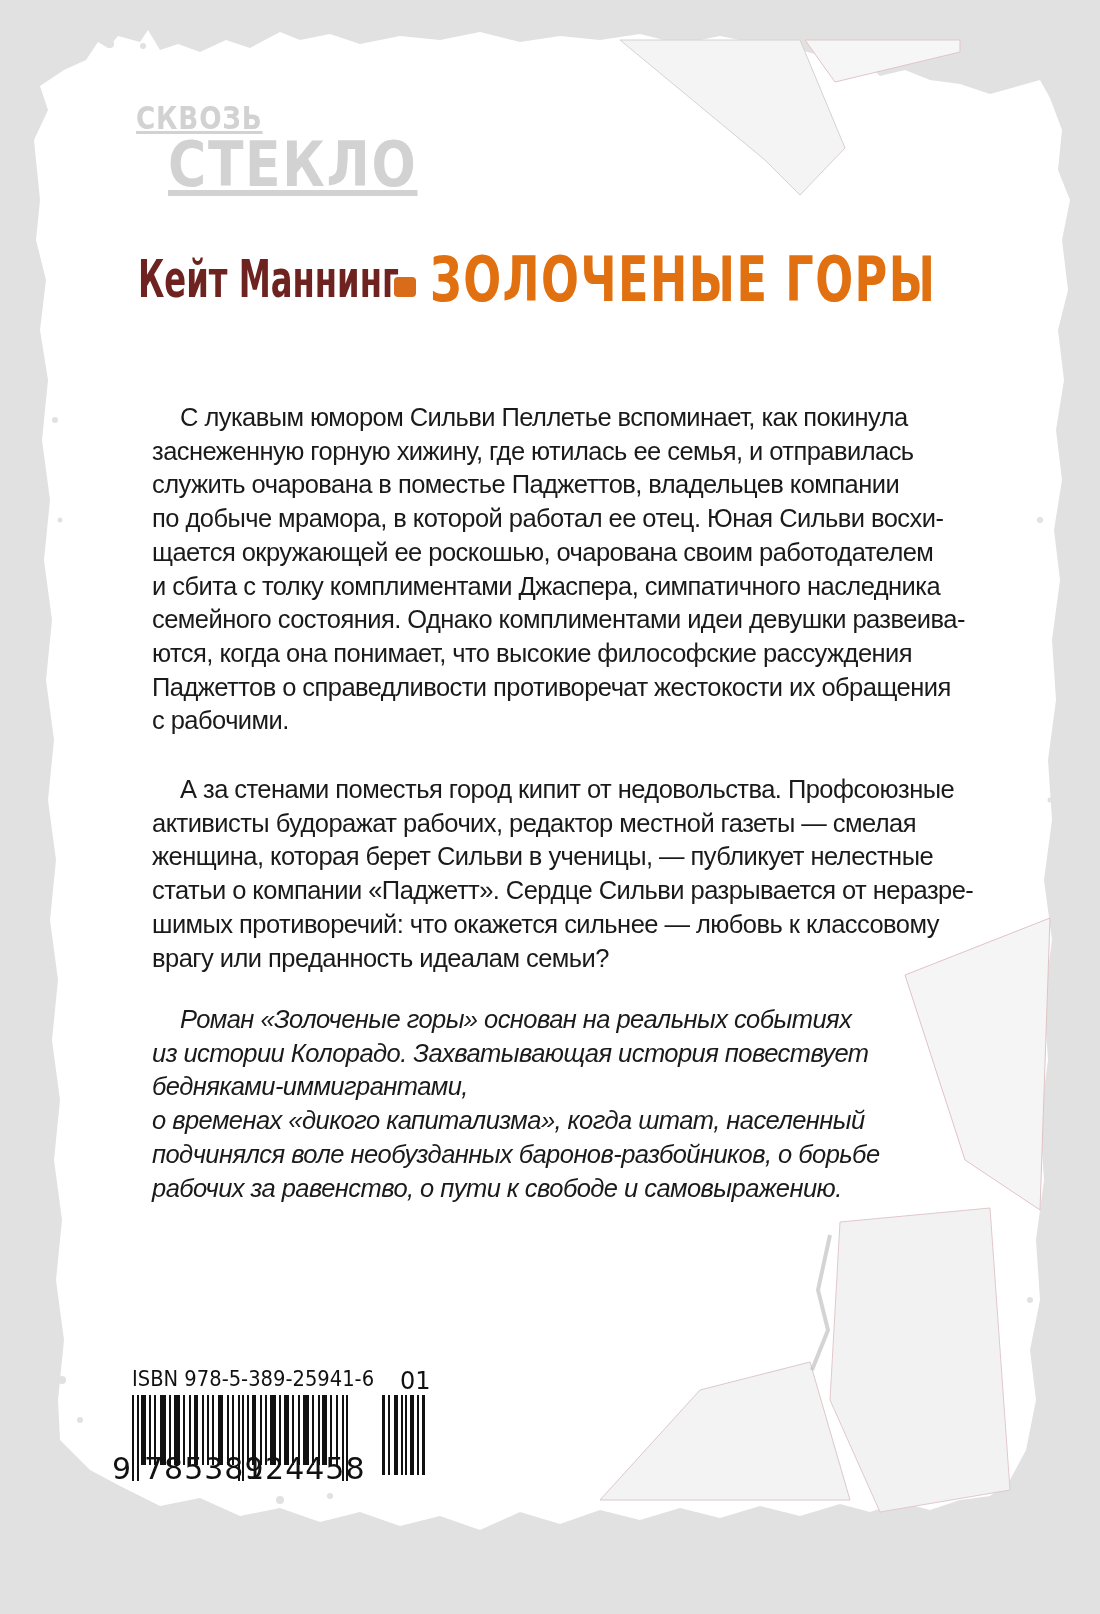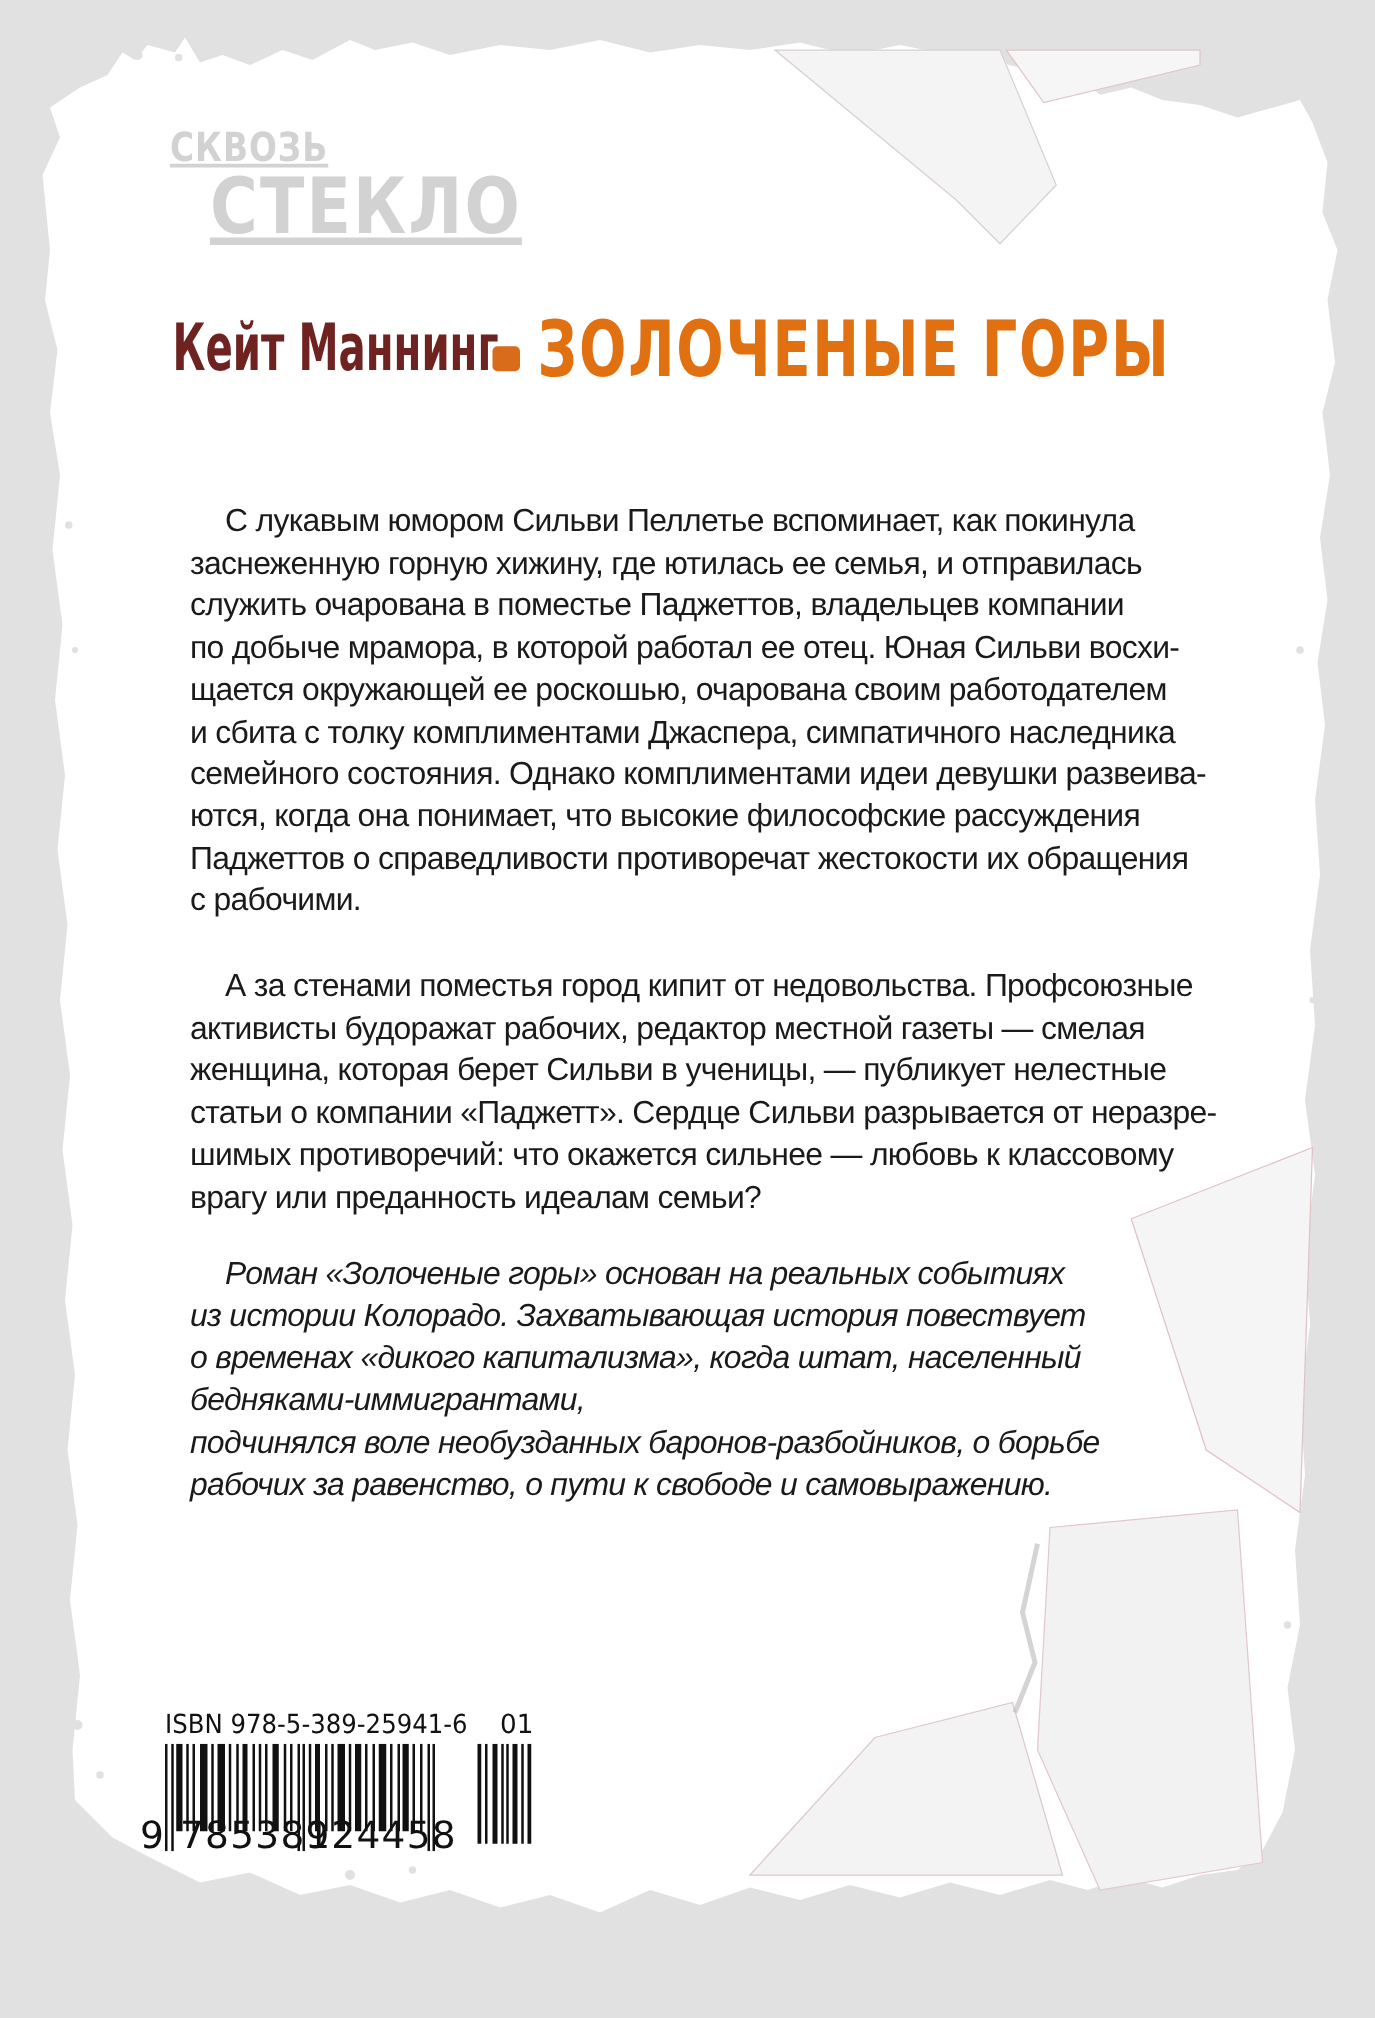--- a/index.html
+++ b/index.html
@@ -59,21 +59,21 @@
   .para3 { position: absolute; top: 602px; font-style: italic; }
 
   .isbn-block { position: absolute; left: 132px; top: 1367px; width: 300px; }
   .isbn-text {
     position: absolute; left: 0; top: 0; font-family: "DejaVu Sans", sans-serif;
     font-size: 21px; color: #111; white-space: nowrap;
     transform: scaleX(0.93); transform-origin: left top;
   }
   .addon-label {
     position: absolute; left: 268px; top: 0; font-family: "DejaVu Sans", sans-serif;
-    font-size: 21px; color: #111;
+    font-size: 24px; color: #111;
   }
   .barcode { position: absolute; left: 0; top: 28px; }
   .ean-digits {
     position: absolute; left: -20px; top: 84px; font-family: "DejaVu Sans", sans-serif;
     font-size: 30px; color: #111; white-space: nowrap;
   }
   .ean-digits .first { position: absolute; left: 0; }
   .ean-digits .g1 { position: absolute; left: 32px; letter-spacing: 1px; }
   .ean-digits .g2 { position: absolute; left: 133px; letter-spacing: 1px; }
 </style>
@@ -140,22 +140,22 @@
     <span class="line indent">А за стенами поместья город кипит от недовольства. Профсоюзные</span>
     <span class="line">активисты будоражат рабочих, редактор местной газеты — смелая</span>
     <span class="line">женщина, которая берет Сильви в ученицы, — публикует нелестные</span>
     <span class="line">статьи о компании «Паджетт». Сердце Сильви разрывается от неразре-</span>
     <span class="line">шимых противоречий: что окажется сильнее —  любовь к классовому</span>
     <span class="line">врагу или преданность идеалам семьи?</span>
   </p>
   <p class="para3">
     <span class="line indent">Роман «Золоченые горы» основан на реальных событиях</span>
     <span class="line">из истории Колорадо. Захватывающая история повествует</span>
+    <span class="line">бедняками-иммигрантами,</span>
     <span class="line">о временах «дикого капитализма», когда штат, населенный</span>
-    <span class="line">бедняками-иммигрантами,</span>
     <span class="line">подчинялся воле необузданных баронов-разбойников, о борьбе</span>
     <span class="line">рабочих за равенство, о пути к свободе и самовыражению.</span>
   </p>
 </div>
 
 <div class="isbn-block">
   <span class="isbn-text">ISBN  978-5-389-25941-6</span>
   <span class="addon-label">01</span>
   <svg class="barcode" width="320" height="86" viewBox="0 0 320 86">
     <g fill="#111">

